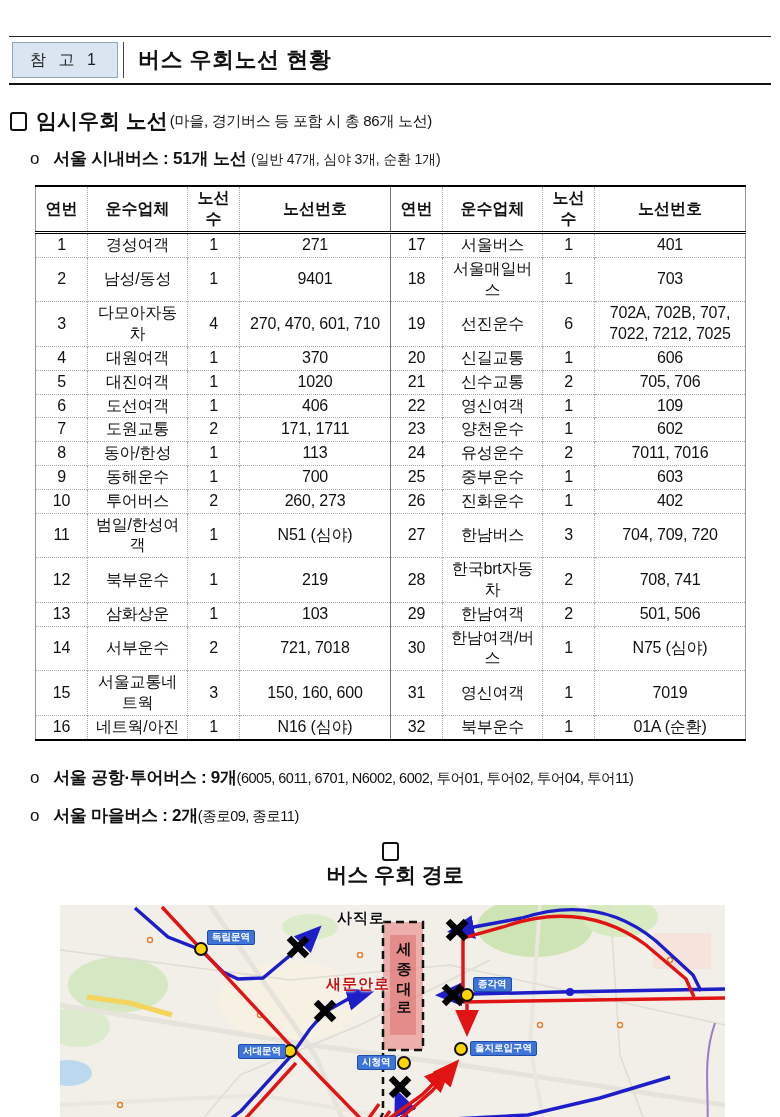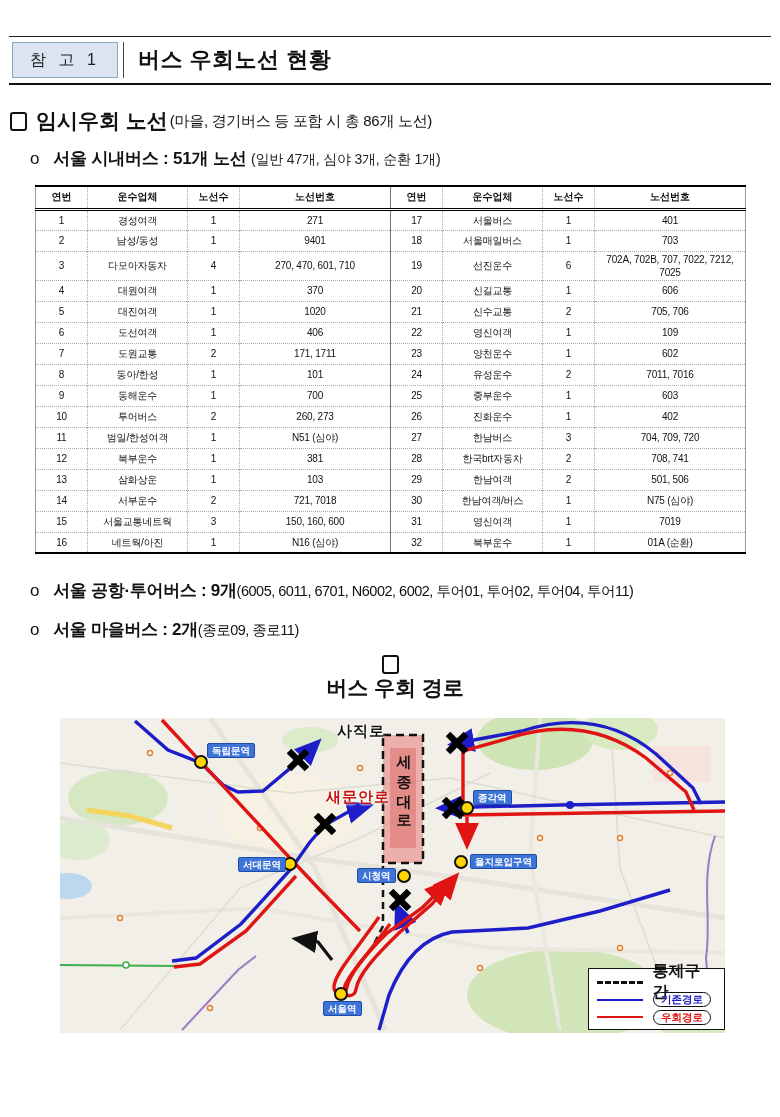--- a/index.html
+++ b/index.html
@@ -22,21 +22,21 @@
   .chk { display:inline-block; width:17px; height:19px; border:2.6px solid #111; border-radius:3px; background:#fff; margin-right:9px; }
   .sec-note { font-size:15px; font-weight:normal; letter-spacing:-0.3px; margin-left:2px; }
   .sub-line { margin:12px 0 0 30px; font-size:17px; font-weight:bold; letter-spacing:-0.2px; }
   .sub-line .o-mark { font-weight:normal; margin-right:14px; }
   .sub-note { font-size:14px; font-weight:normal; color:#222; }
 
   
   table.bus { margin:15px 0 0 35px; width:710px; border-collapse:collapse; table-layout:fixed;
               border-top:2.5px solid #000; border-bottom:2.5px solid #000;
               border-left:1px solid #9a9a9a; border-right:1px solid #9a9a9a;
-              font-size:10px; }
+              font-size:16px; }
   table.bus th { font-weight:bold; height:23px; border-bottom:3px double #000; padding:1px 2px; }
   table.bus td { height:21px; text-align:center; padding:1px 3px; line-height:1.3;
                  border-top:1px dotted #ababab; letter-spacing:-0.2px; }
   table.bus th, table.bus td { border-left:1px dotted #ababab; }
   table.bus th:first-child, table.bus td:first-child { border-left:none; }
   table.bus .rsep { border-left:1px solid #777 !important; }
 
   
   .bullets { margin-top:24px; }
   .bullet { padding-left:65px; text-indent:-35px; font-size:17px; font-weight:bold;
@@ -183,21 +183,21 @@
           <td>171, 1711</td>
           <td class="rsep">23</td>
           <td>양천운수</td>
           <td>1</td>
           <td>602</td>
         </tr>
         <tr>
           <td>8</td>
           <td>동아/한성</td>
           <td>1</td>
-          <td>101</td>
+          <td>113</td>
           <td class="rsep">24</td>
           <td>유성운수</td>
           <td>2</td>
           <td>7011, 7016</td>
         </tr>
         <tr>
           <td>9</td>
           <td>동해운수</td>
           <td>1</td>
           <td>700</td>
@@ -223,21 +223,21 @@
           <td>N51 (심야)</td>
           <td class="rsep">27</td>
           <td>한남버스</td>
           <td>3</td>
           <td>704, 709, 720</td>
         </tr>
         <tr>
           <td>12</td>
           <td>북부운수</td>
           <td>1</td>
-          <td>381</td>
+          <td>219</td>
           <td class="rsep">28</td>
           <td>한국brt자동차</td>
           <td>2</td>
           <td>708, 741</td>
         </tr>
         <tr>
           <td>13</td>
           <td>삼화상운</td>
           <td>1</td>
           <td>103</td>

